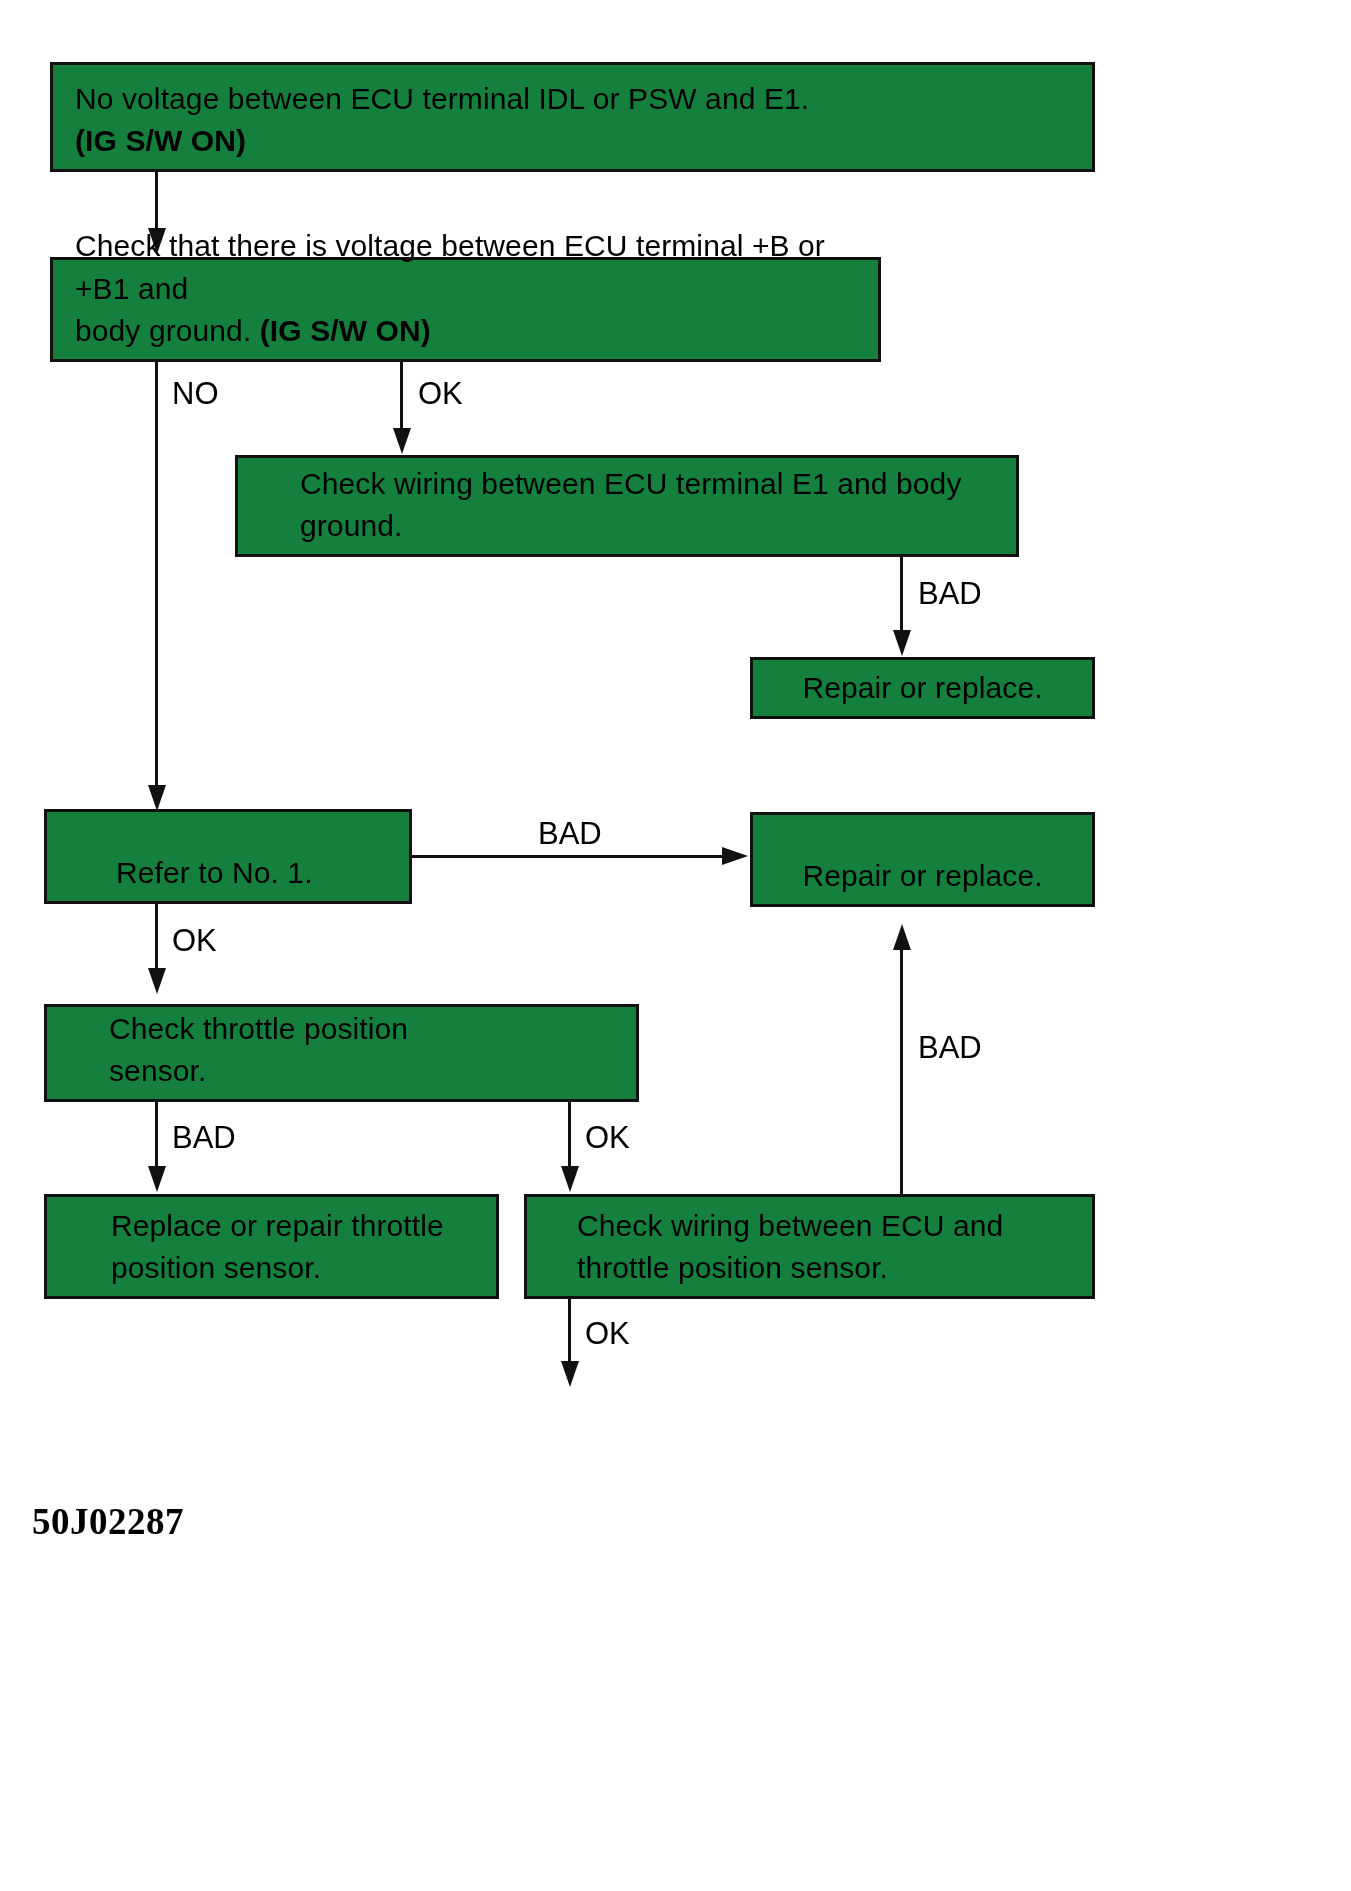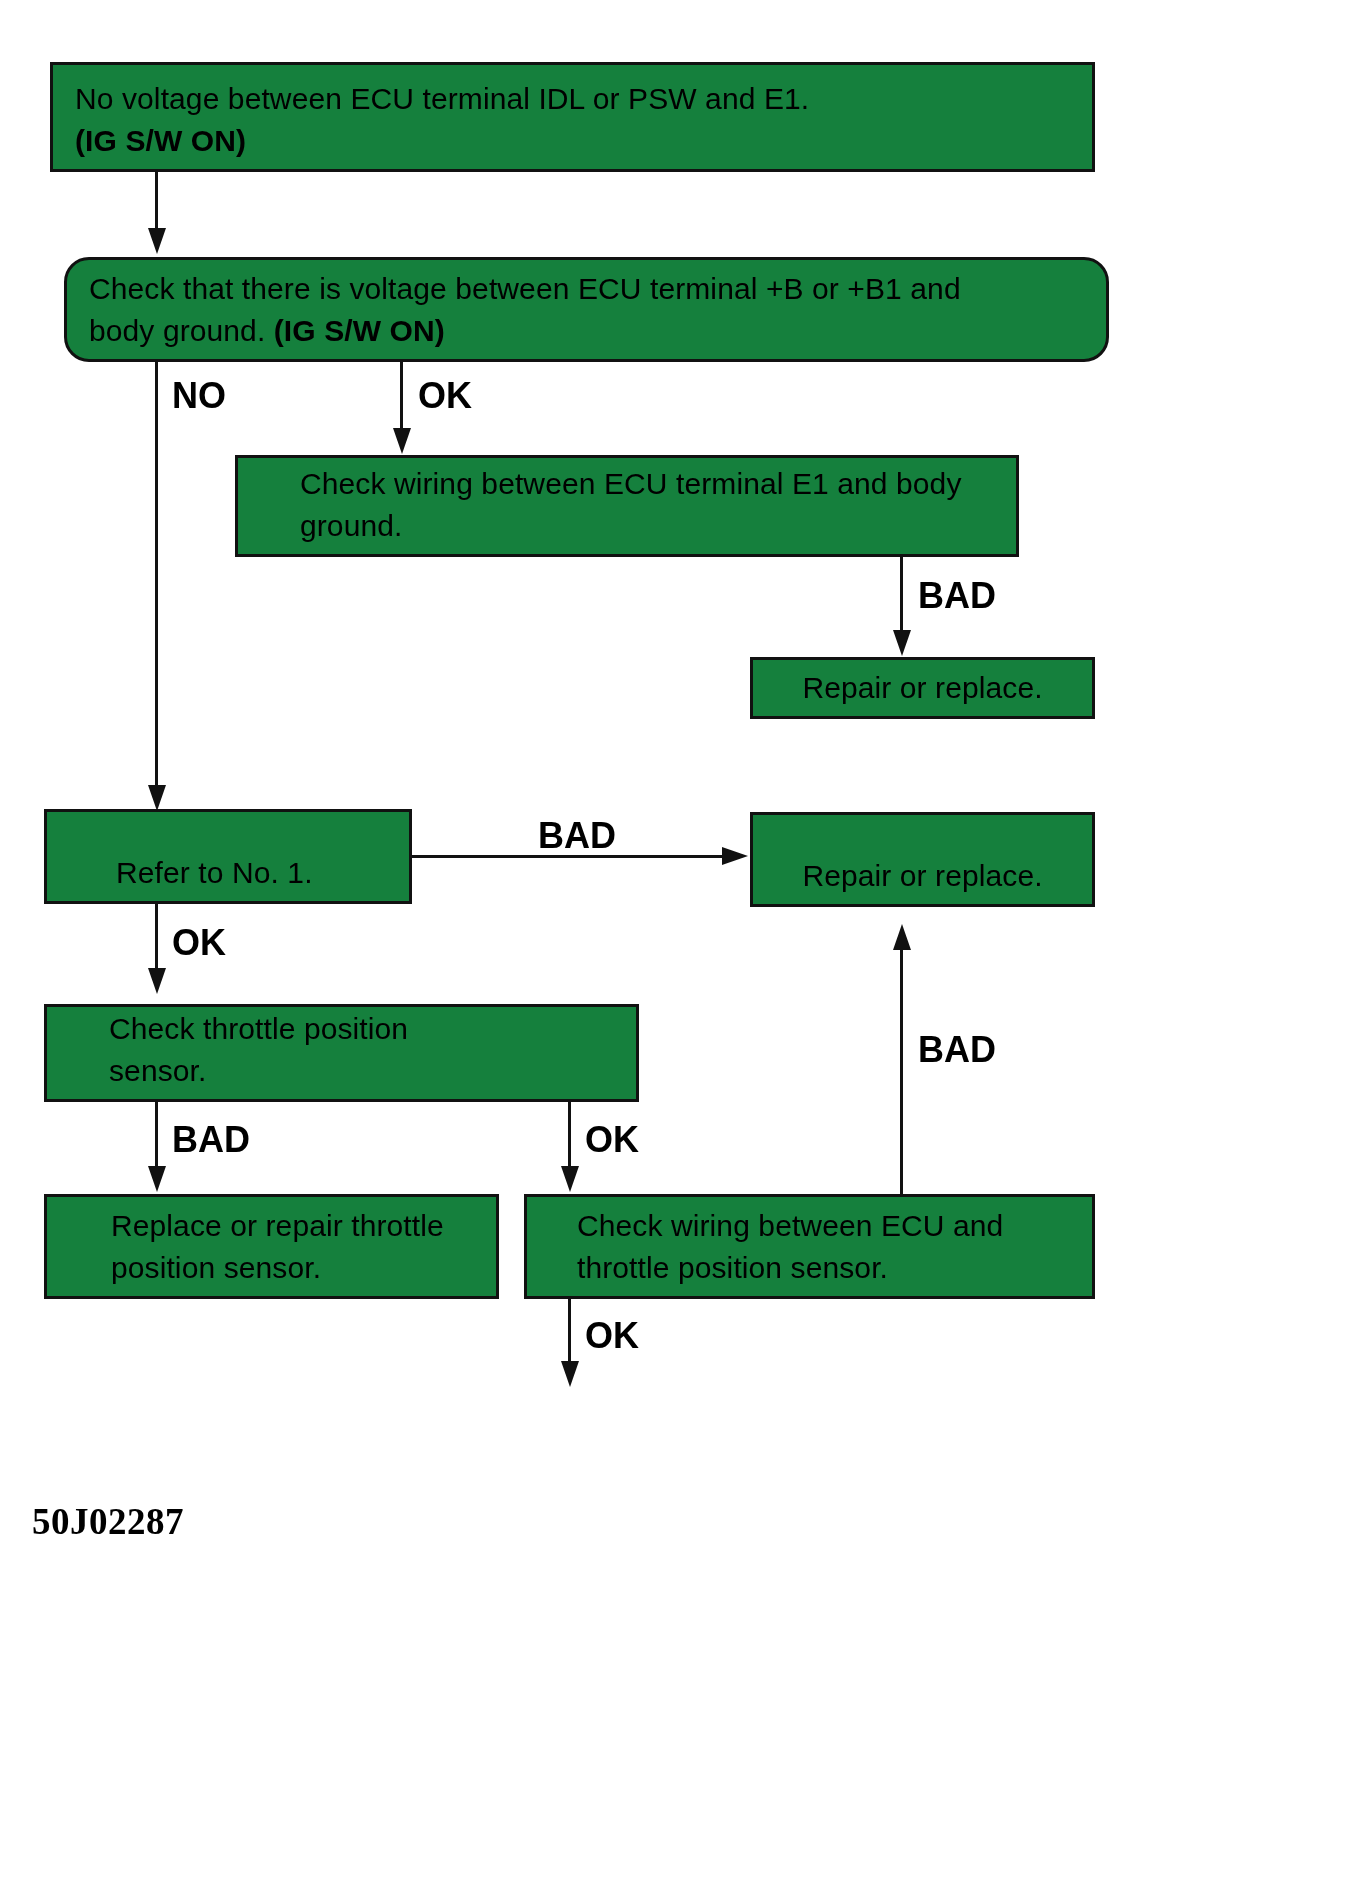--- a/index.html
+++ b/index.html
@@ -67,24 +67,23 @@
     position: absolute;
     width: 0; height: 0;
     border-left: 9px solid transparent;
     border-right: 9px solid transparent;
     border-bottom: 26px solid #111111;
   }
 
   
   .elabel {
     position: absolute;
-    font-size: 36px;
+    font-size: 31px;
     line-height: 1;
     white-space: nowrap;
-    font-weight: bold;
   }
 
   
   .footer-code {
     position: absolute;
     font-family: "Liberation Serif", serif;
     font-weight: bold;
     font-size: 37px;
     letter-spacing: 0.5px;
   }
@@ -94,21 +93,21 @@
 
 <div id="canvas">
 
   <div class="node" style="left:50px; top:62px; width:1045px; height:110px;">
     <div class="txt"><span>No voltage between ECU terminal IDL or PSW and E1.</span><br><b>(IG S/W ON)</b></div>
   </div>
 
   <div class="vline" style="left:155px; top:172px; height:60px;"></div>
   <div class="arrow-down" style="left:148px; top:228px;"></div>
 
-  <div class="node" style="left:64px; top:257px; width:1045px; height:105px;border-radius:25px;">
+  <div class="node" style="left:50px; top:257px; width:831px; height:105px;">
     <div class="txt"><span>Check that there is voltage between ECU terminal +B or +B1 and</span><br><span>body ground. </span><b>(IG S/W ON)</b></div>
   </div>
 
   <div class="vline" style="left:155px; top:362px; height:430px;"></div>
   <div class="arrow-down" style="left:148px; top:785px;"></div>
   <div class="elabel" style="left:172px; top:378px;">NO</div>
 
   <div class="vline" style="left:400px; top:362px; height:72px;"></div>
   <div class="arrow-down" style="left:393px; top:428px;"></div>
   <div class="elabel" style="left:418px; top:378px;">OK</div>

